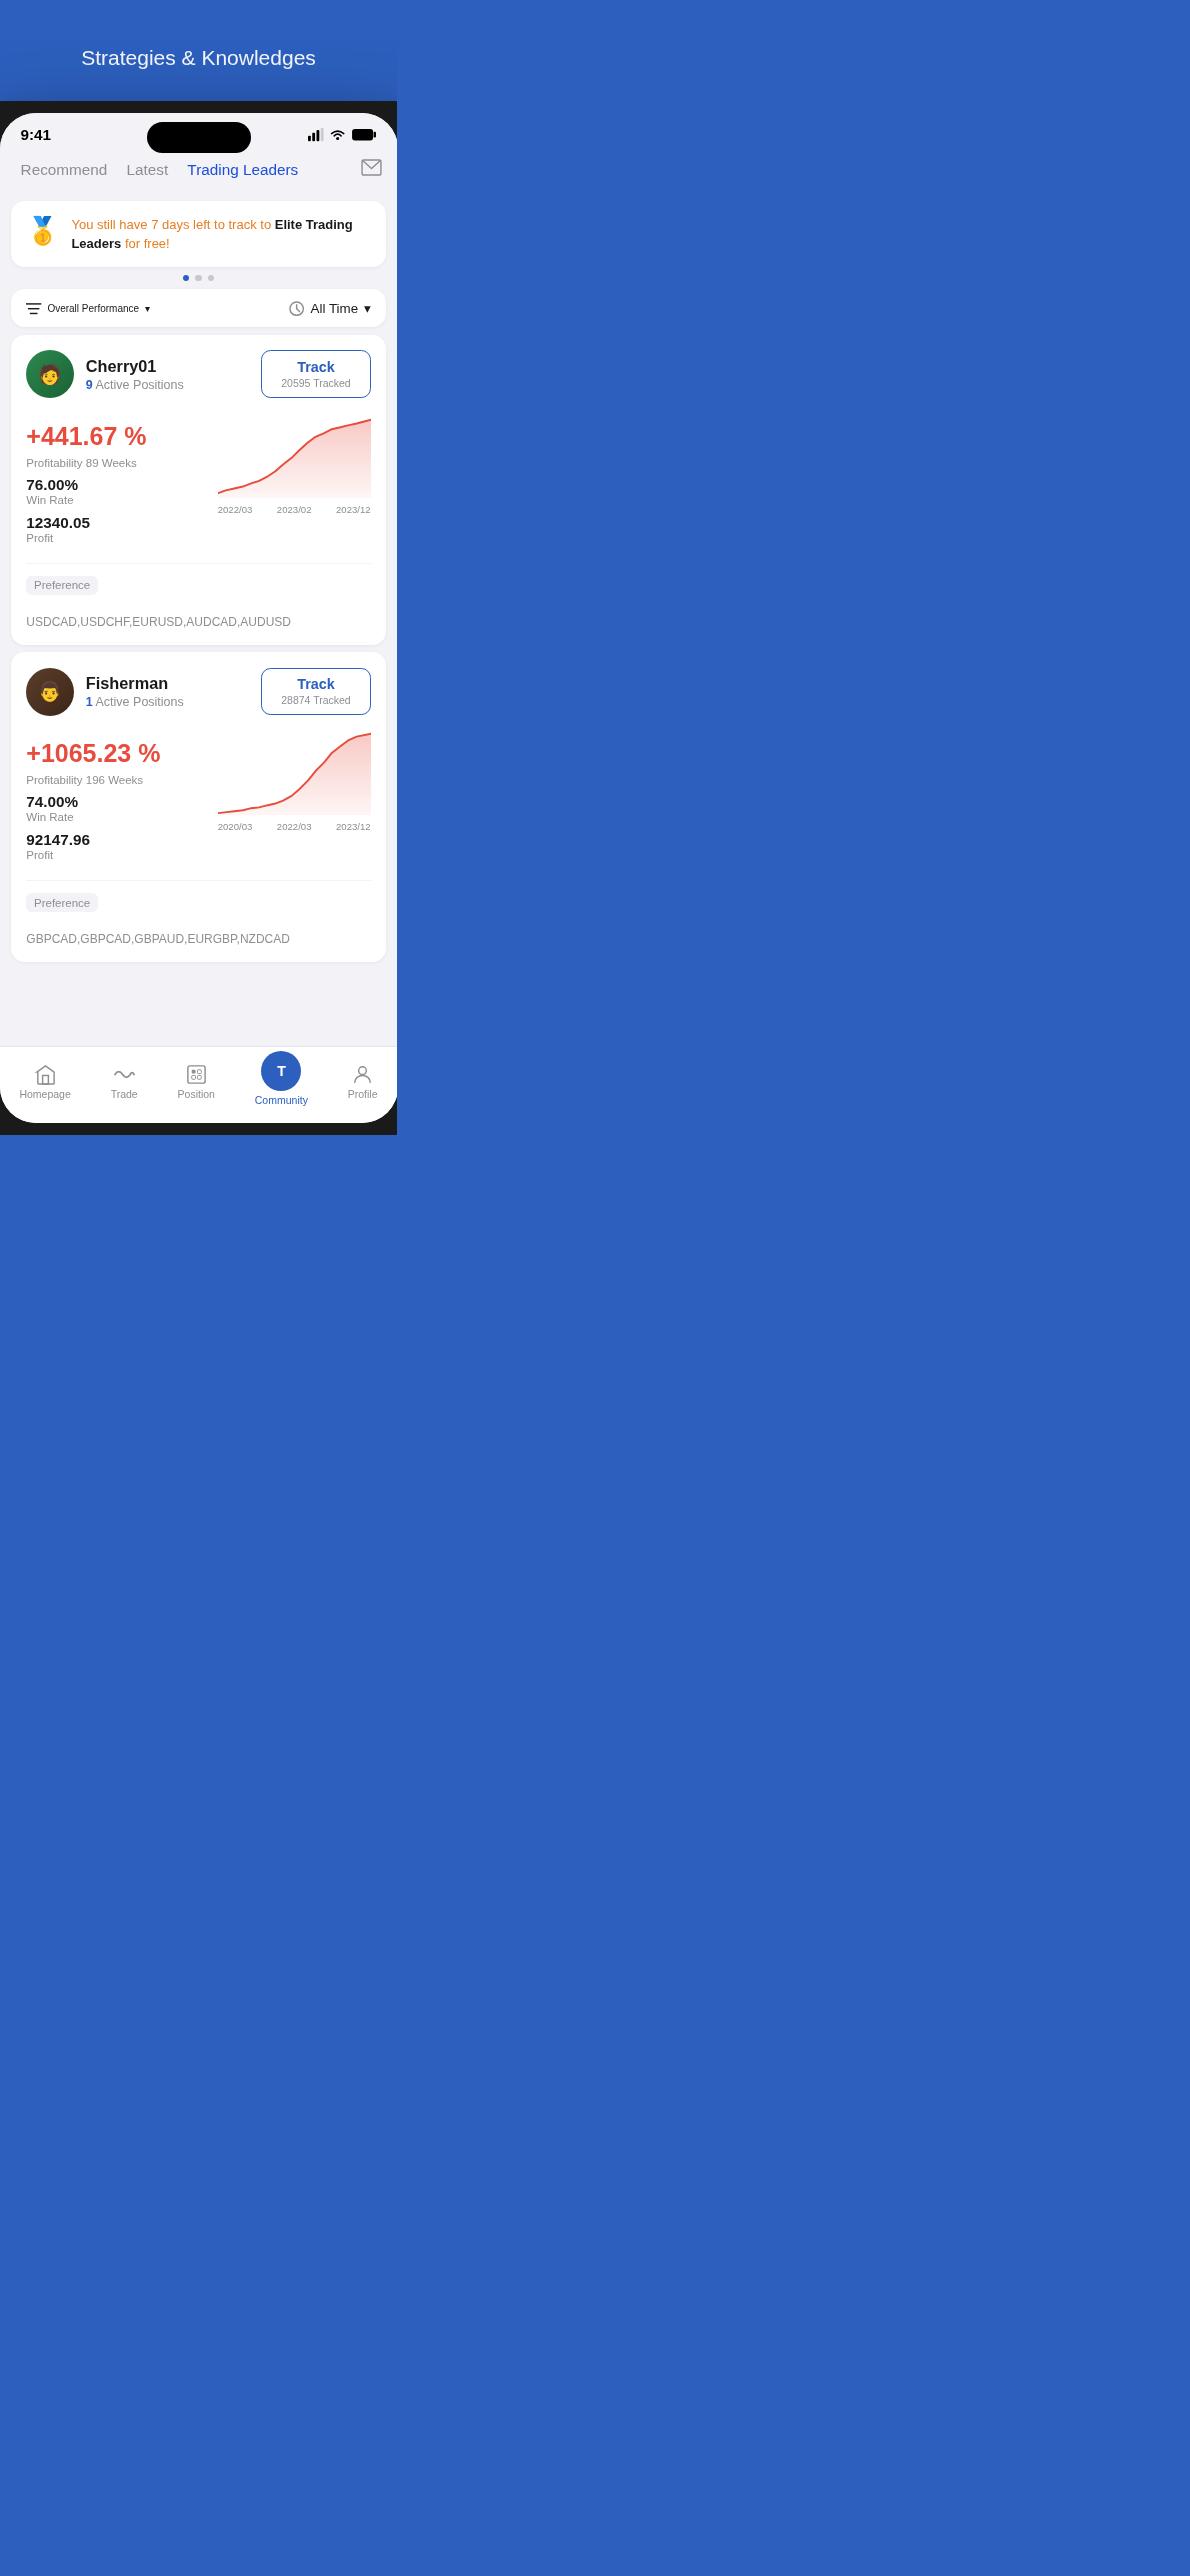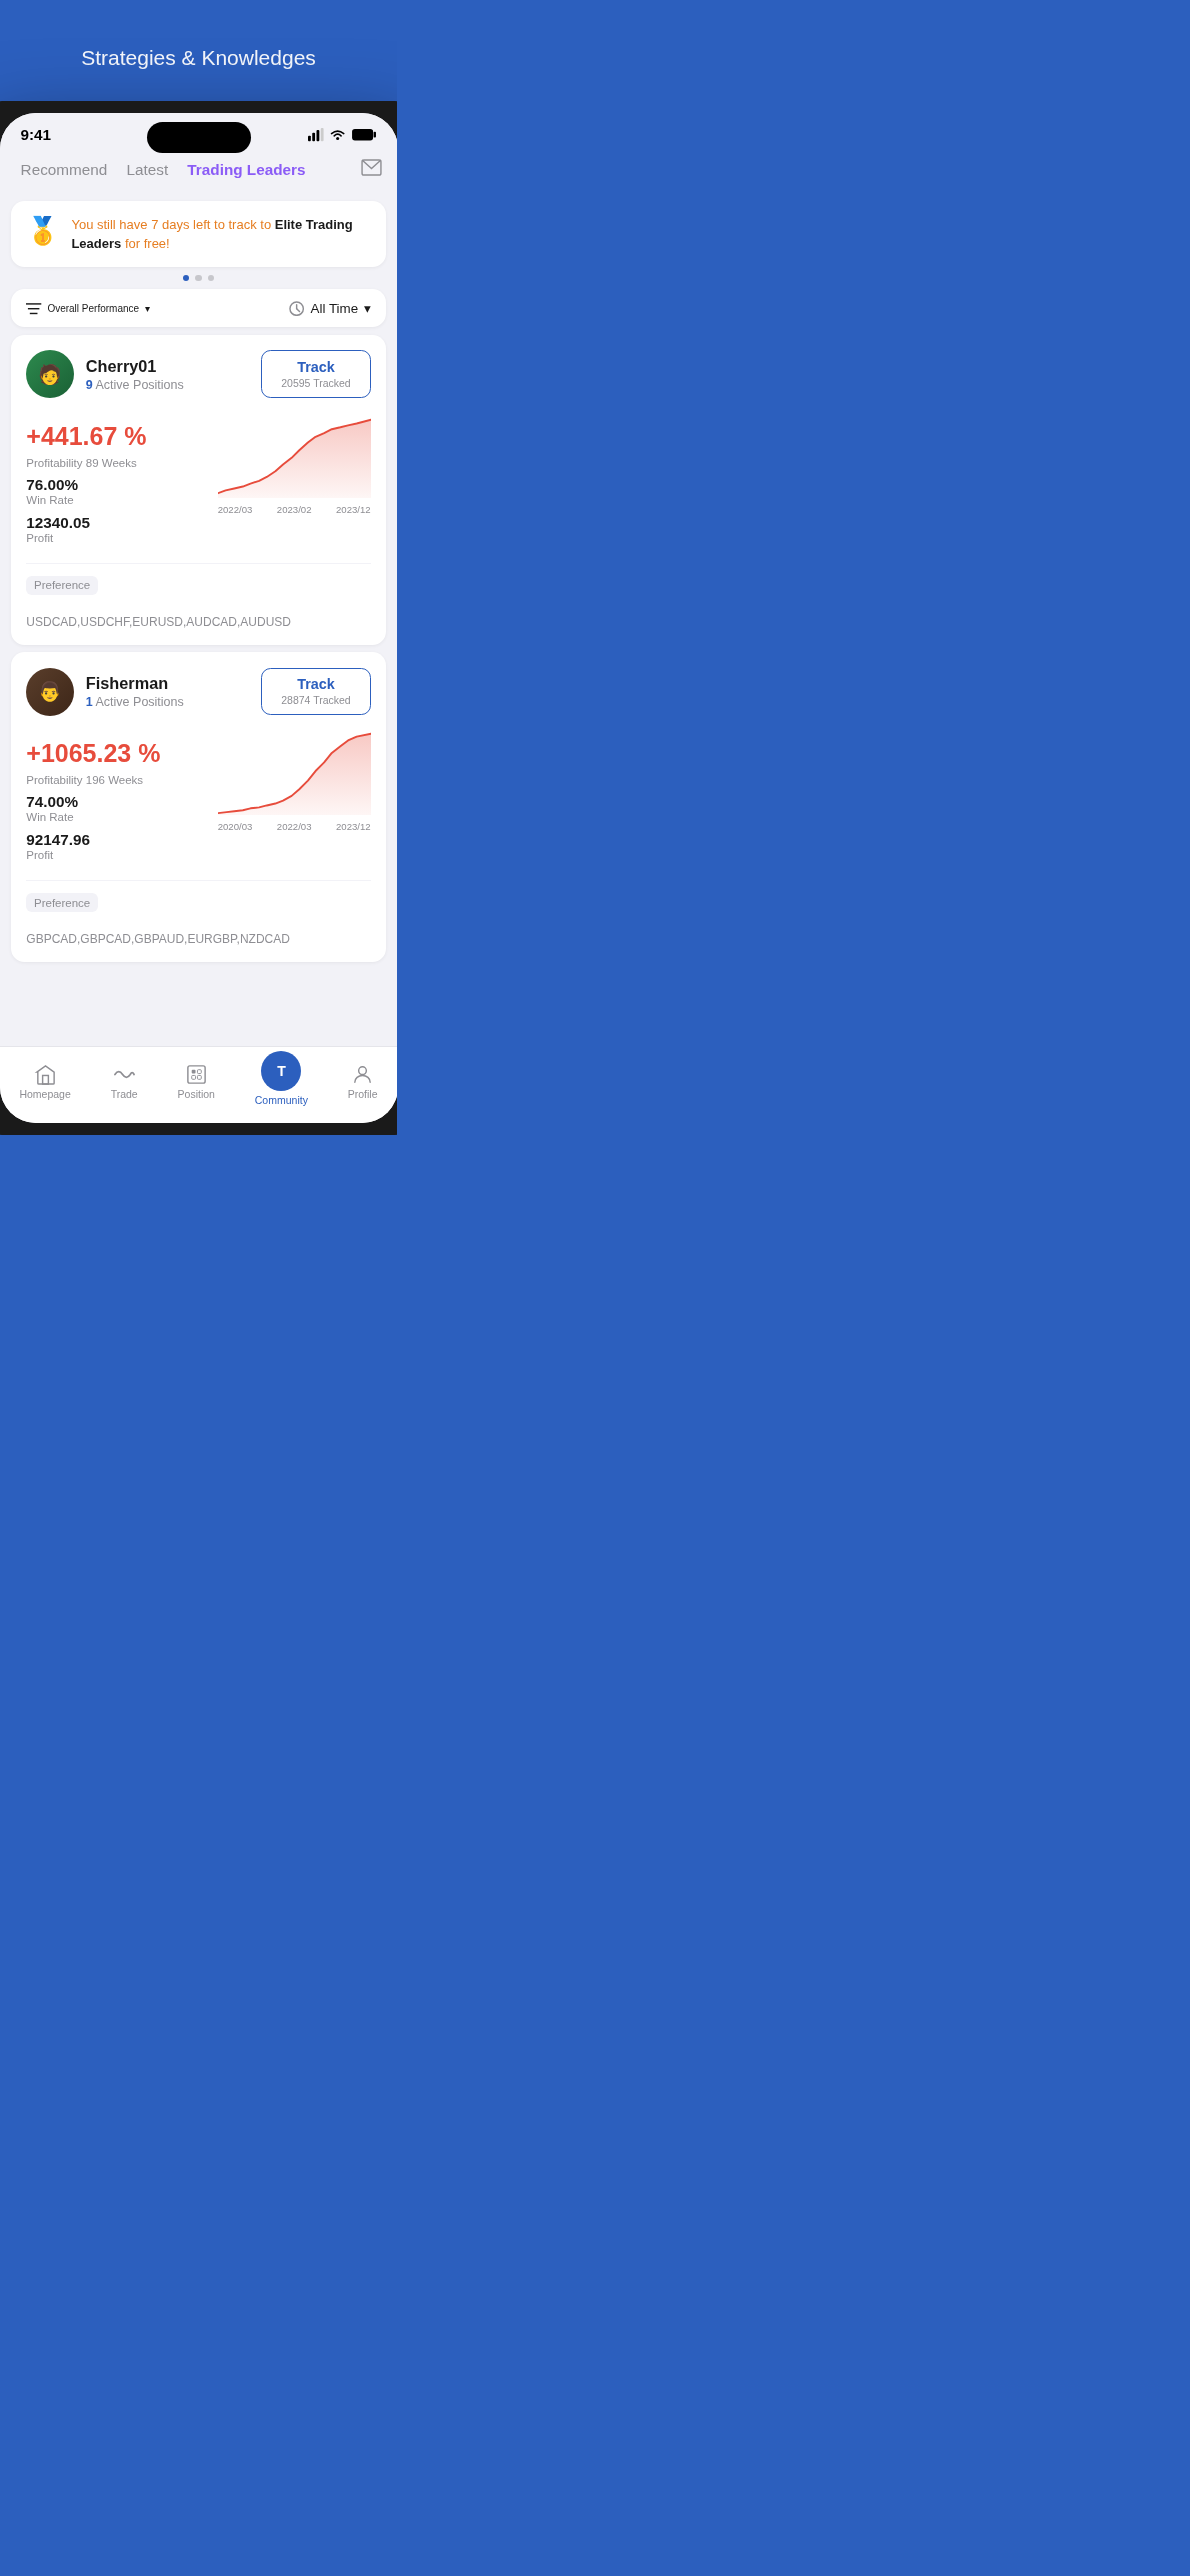--- a/index.html
+++ b/index.html
@@ -342,22 +342,22 @@
       gap: 0;
     }
     .top-nav-item {
       font-size: 15.3px;
       color: #8e8e93;
       padding: 3.8px 9.6px;
       cursor: pointer;
       white-space: nowrap;
     }
     .top-nav-item.active {
-      color: #8b5cf6;
-      font-weight: 700;
+      color: #1d4ed8;
+      font-weight: 400;
     }
     .mail-icon-wrap {
       margin-left: auto;
       cursor: pointer;
       padding: 3.8px;
     }
   </style>
 </head>
 <body>
 

